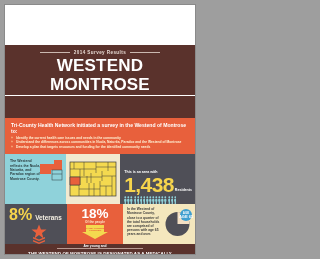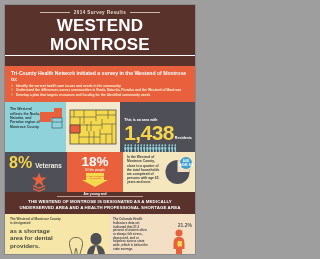--- a/index.html
+++ b/index.html
@@ -1,21 +1,21 @@
 <!DOCTYPE html>
 <html><head>
 <meta charset="utf-8">
 <style>
   html,body{margin:0;padding:0;background:#9e9e9e;}
   body{width:200px;height:259px;font-family:"Liberation Sans",sans-serif;overflow:hidden;}
   .page{position:relative;width:190px;height:249px;margin:5px;background:#ffffff;overflow:hidden;
         box-shadow:0 0 0 1px #8a8a8a;}
 
   
-  .header{background:#5a322c;padding:5px 0 10px 0;text-align:center;}
+  .header{background:#5a322c;padding:5px 0 22px 0;text-align:center;margin-top:40px;}
   .kicker{display:flex;align-items:center;justify-content:center;gap:4px;
           color:#e6d9d2;font-size:4.6px;letter-spacing:.4px;font-weight:bold;}
   .kicker .rule{height:1px;background:#cbb8b0;width:30px;display:block;}
   .title{color:#ffffff;font-size:17px;font-weight:bold;letter-spacing:.2px;
          line-height:19px;margin-top:1px;display:inline-block;
          border-bottom:1.4px solid #ffffff;padding:0 2px 1px 2px;}
 
   
   .intro{background:#e8603c;padding:4px 6px 5px 6px;}
   .intro-lead{color:#ffffff;font-size:5.1px;font-weight:bold;line-height:6px;}

